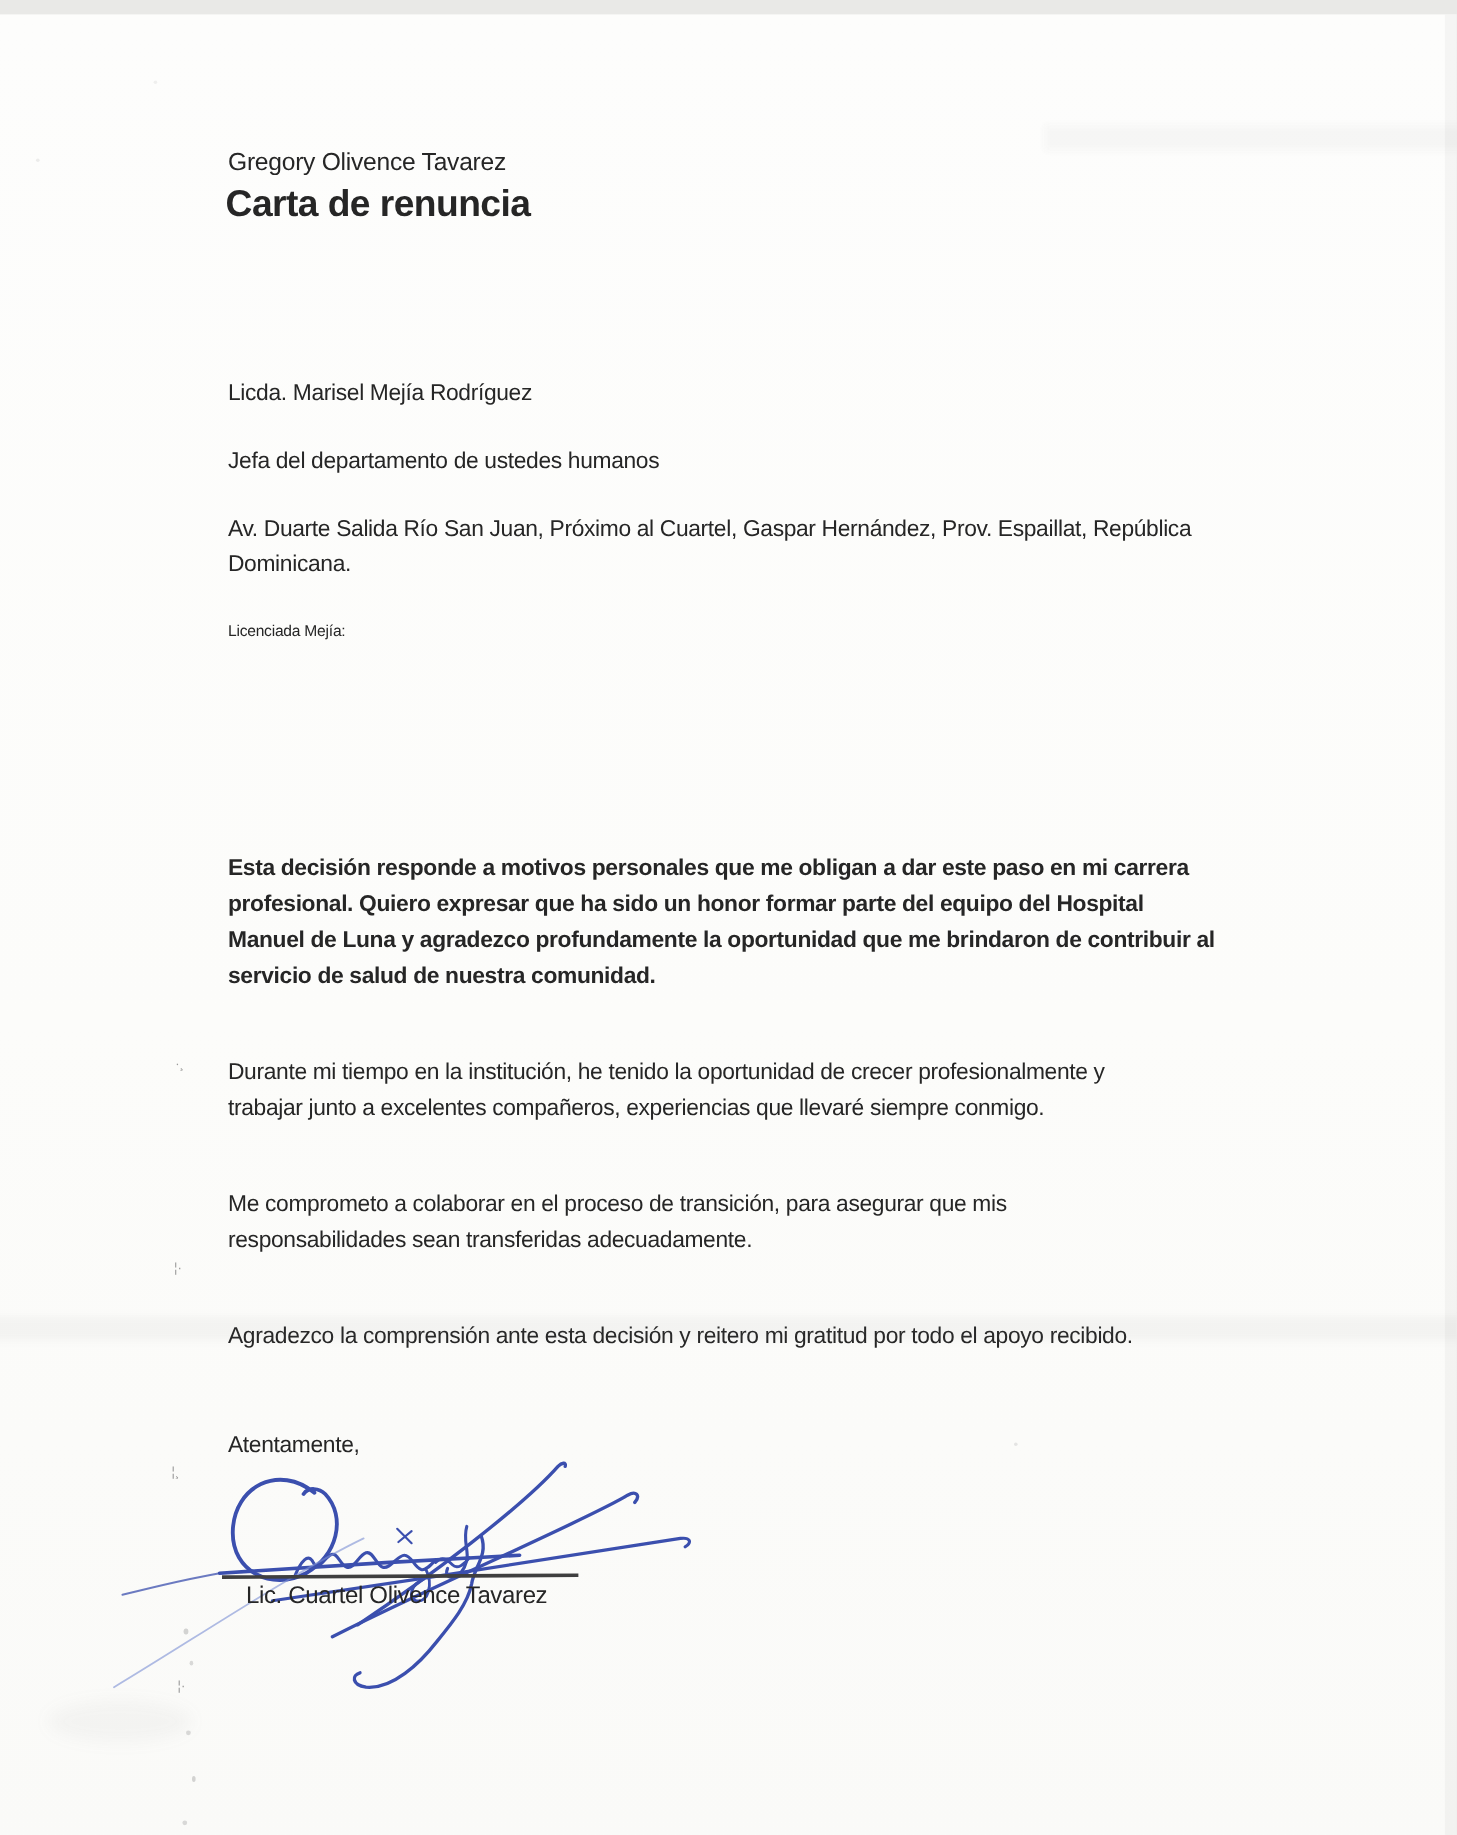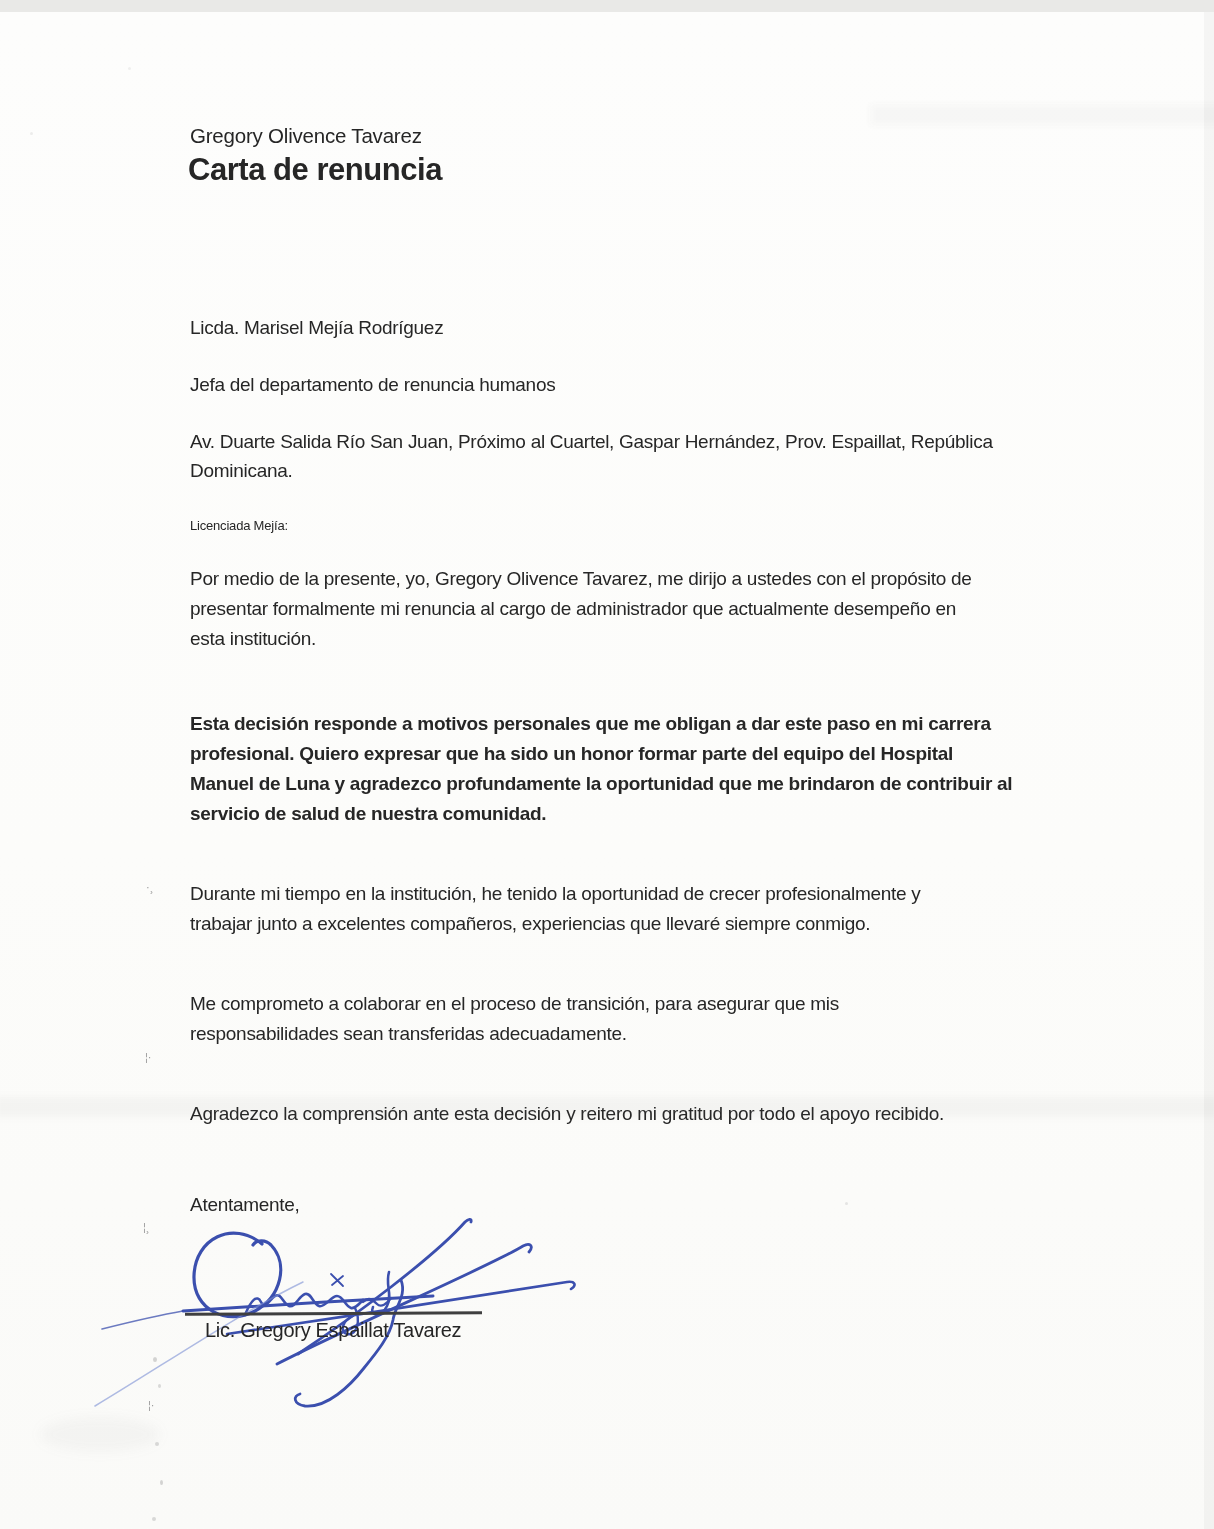--- a/index.html
+++ b/index.html
@@ -37,30 +37,27 @@
 </head>
 <body>
 
 <div class="page">
 
   <div class="abs author">Gregory Olivence Tavarez</div>
   <h1 class="abs title">Carta de renuncia</h1>
 
   <div class="abs recipient">
     <div>Licda. Marisel Mejía Rodríguez</div>
-    <div>Jefa del departamento de renuncia humanos</div>
+    <div>Jefa del departamento de ustedes humanos</div>
     <div>Av. Duarte Salida Río San Juan, Próximo al Cuartel, Gaspar Hernández, Prov. Espaillat, República
 Dominicana.</div>
   </div>
 
   <div class="abs salutation">Licenciada Mejía:</div>
 
-  <div class="abs para p1">Por medio de la presente, yo, Gregory Olivence Tavarez, me dirijo a ustedes con el propósito de
-presentar formalmente mi renuncia al cargo de administrador que actualmente desempeño en
-esta institución.</div>
   <div class="abs para p2">Esta decisión responde a motivos personales que me obligan a dar este paso en mi carrera
 profesional. Quiero expresar que ha sido un honor formar parte del equipo del Hospital
 Manuel de Luna y agradezco profundamente la oportunidad que me brindaron de contribuir al
 servicio de salud de nuestra comunidad.</div>
   <div class="abs para p3">Durante mi tiempo en la institución, he tenido la oportunidad de crecer profesionalmente y
 trabajar junto a excelentes compañeros, experiencias que llevaré siempre conmigo.</div>
   <div class="abs para p4">Me comprometo a colaborar en el proceso de transición, para asegurar que mis
 responsabilidades sean transferidas adecuadamente.</div>
   <div class="abs para p5">Agradezco la comprensión ante esta decisión y reitero mi gratitud por todo el apoyo recibido.</div>
 
@@ -87,21 +84,21 @@
       <path d="M 243,142 C 300,104 380,44 410,10 C 413,7 417,6 416,10" stroke-width="2.8"></path>
       <path d="M 222,152 C 300,112 440,52 468,34 C 475,30 479,34 474,40" stroke-width="2.8"></path>
 
       <path d="M 346,68 C 352,84 340,94 338,108 C 335,124 322,140 309,156 C 295,174 272,196 250,194 C 238,192 238,184 245,182" stroke-width="2.8"></path>
 
       <path d="M 40,194 C 105,155 190,98 248,70" stroke-width="1.5" opacity="0.6" stroke="#7b8fd4"></path>
     </g>
   </svg>
 
   <div class="abs sig-line"></div>
-  <div class="abs signed-name">Lic. Gregory Espaillat Tavarez</div>
+  <div class="abs signed-name">Lic. Cuartel Olivence Tavarez</div>
 
   <div class="abs band band-mid"></div>
   <div class="abs band band-top"></div>
   <div class="abs smudge-bl"></div>
   <div class="abs edge-shade"></div>
   <div class="mark" style="left:146px;top:870px;">·¸</div>
   <div class="mark" style="left:145px;top:1040px;">¦·</div>
   <div class="mark" style="left:143px;top:1210px;">¦¸</div>
   <div class="mark" style="left:148px;top:1388px;">¦·</div>
   <div class="speck" style="left:153px;top:1345px;width:4px;height:5px;opacity:.35;"></div>

